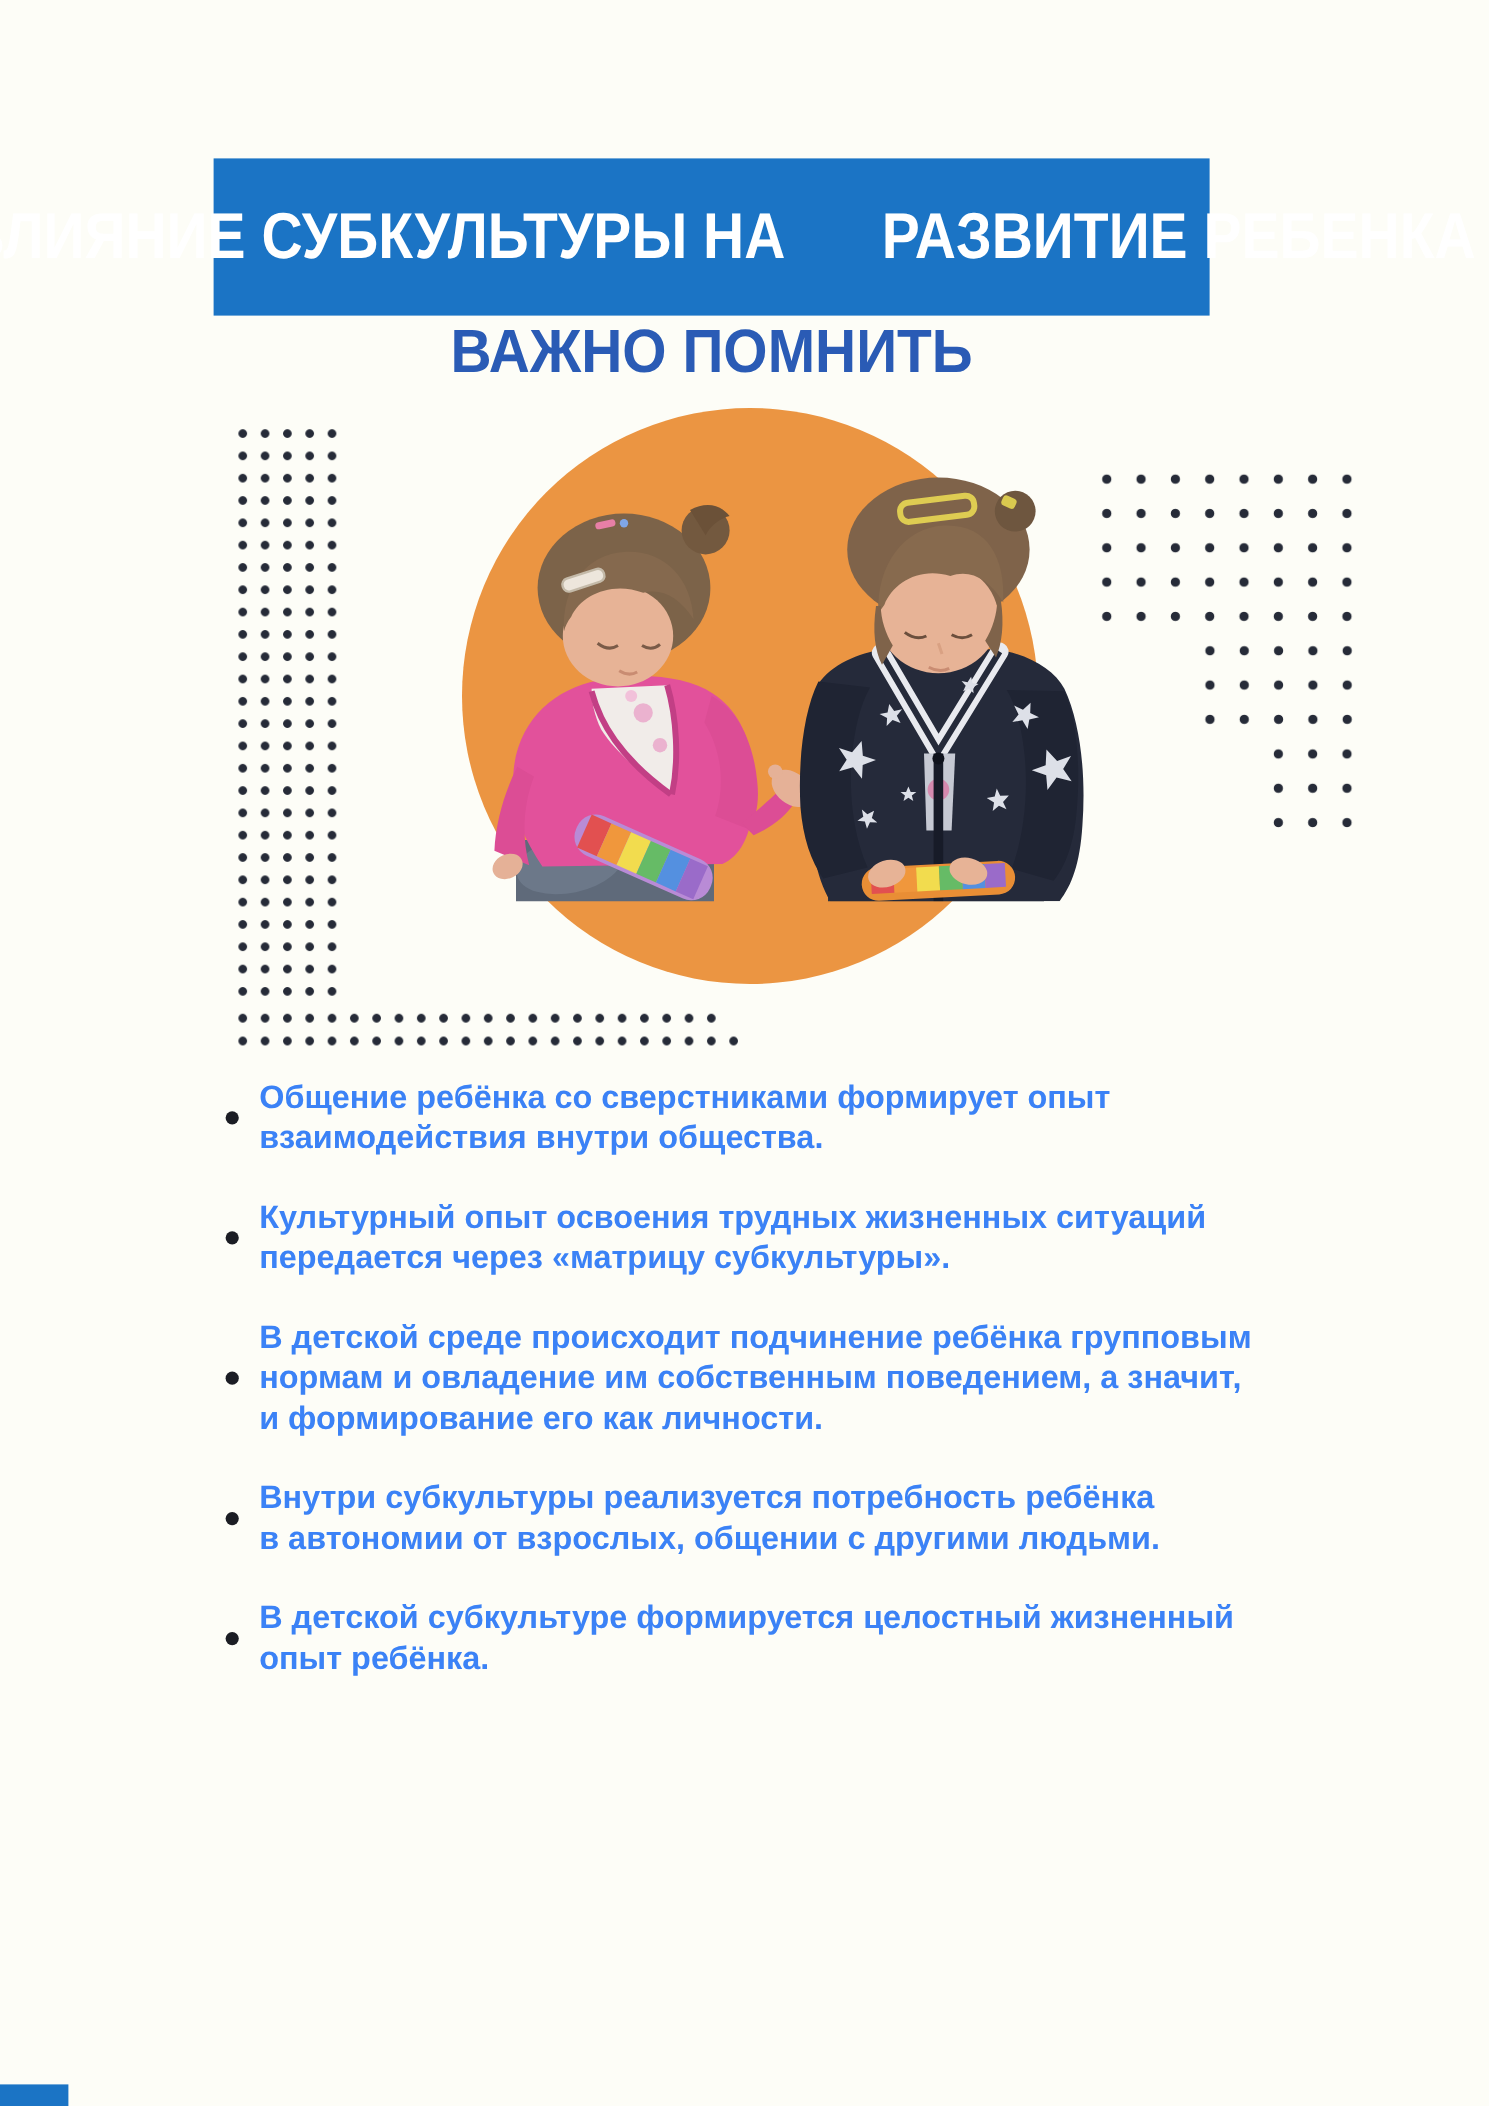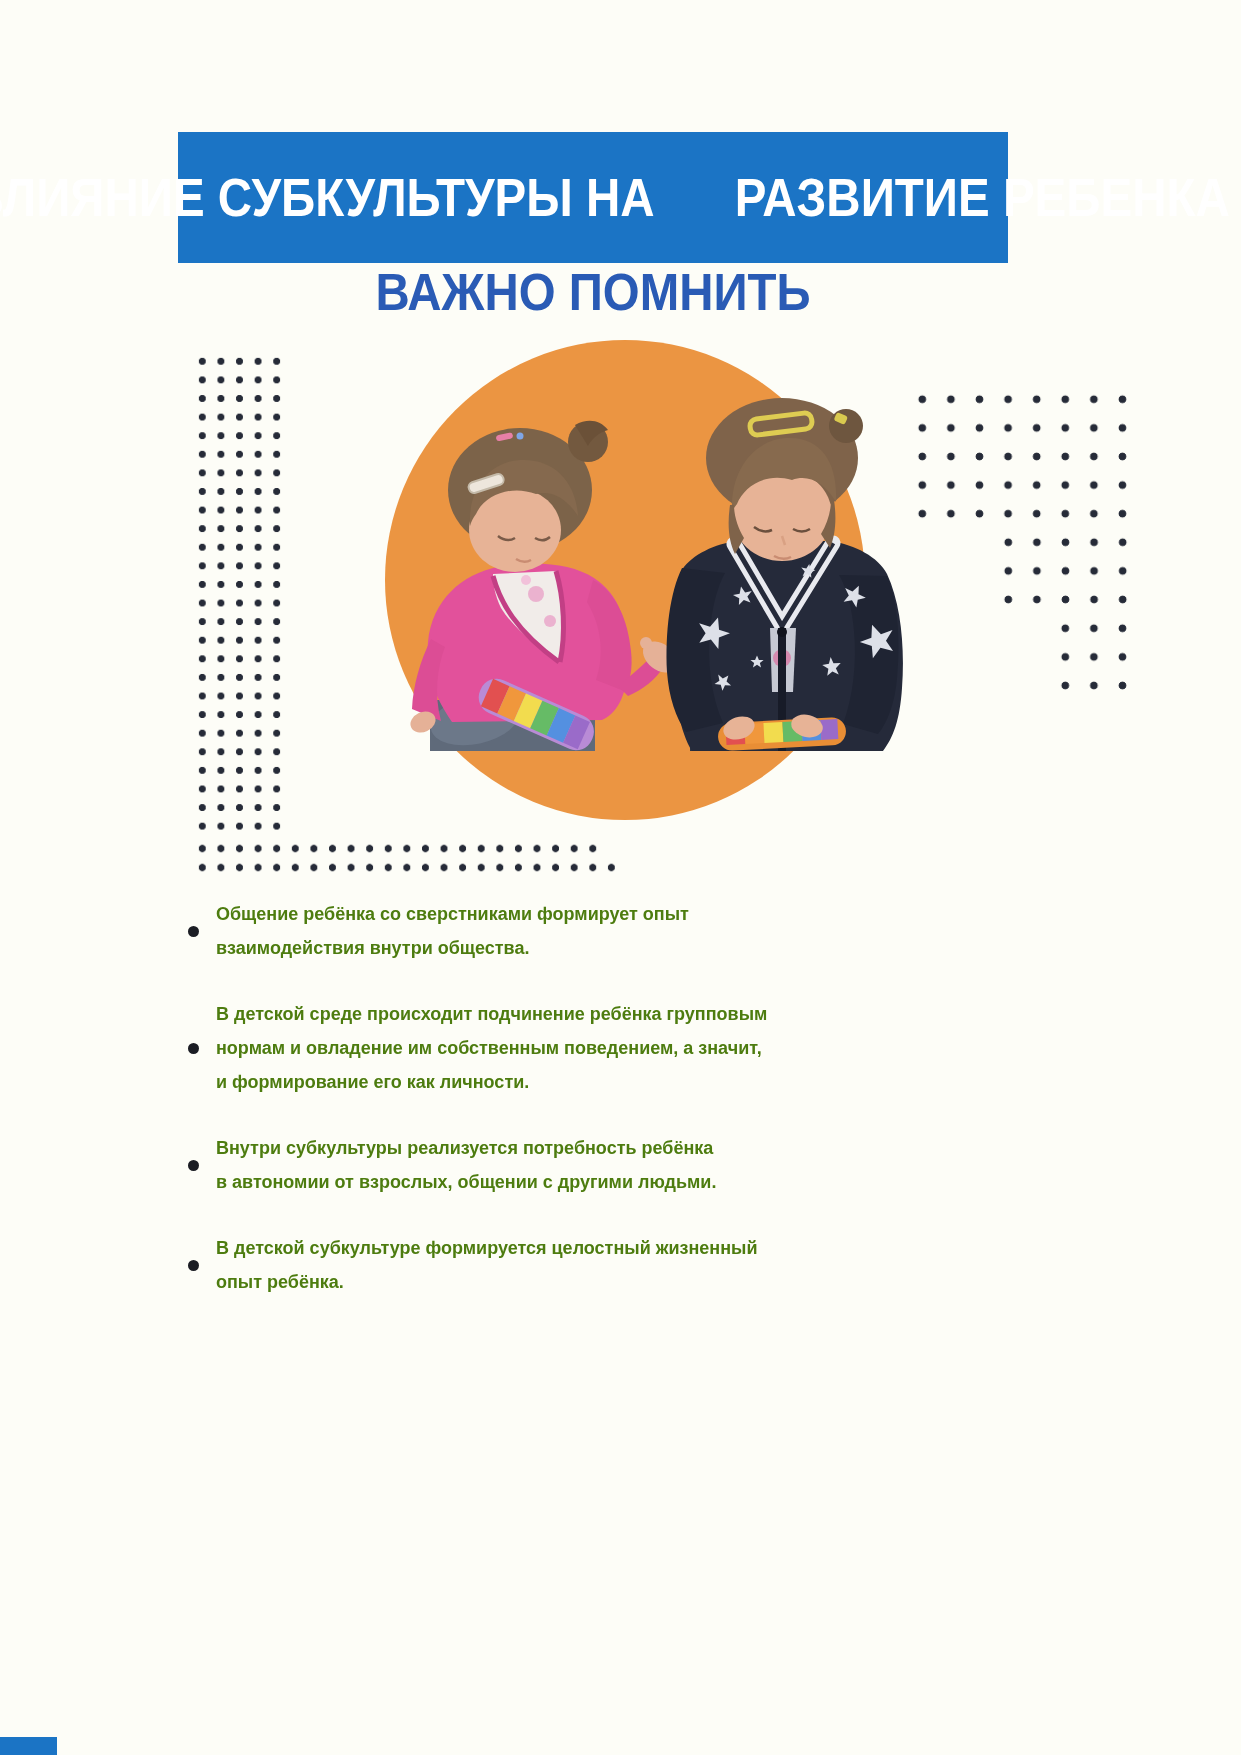--- a/index.html
+++ b/index.html
@@ -46,21 +46,21 @@
     list-style:none;margin:0;padding:0;
   }
   .bullets li{
     display:flex;align-items:center;margin-bottom:32px;
   }
   .bullet-dot{
     flex:0 0 auto;width:11px;height:11px;border-radius:50%;
     background:#1B1D24;margin-right:17px;
   }
   .bullet-text{
-    color:#4d7c0f;font-weight:bold;font-size:18px;line-height:34px;
+    color:#3b82f6;font-weight:bold;font-size:27px;line-height:34px;
     white-space:pre-line;
   }
   
   .corner-accent{
     position:absolute;left:0;top:1737px;width:57px;height:18px;
     background:#1B74C5;
   }
 </style>
 </head>
 <body>
@@ -178,20 +178,25 @@
   </svg>
 
   <ul class="bullets">
     <li>
       <span class="bullet-dot"></span>
       <div class="bullet-text">Общение ребёнка со сверстниками формирует опыт
 взаимодействия внутри общества.</div>
     </li>
     <li>
       <span class="bullet-dot"></span>
+      <div class="bullet-text">Культурный опыт освоения трудных жизненных ситуаций
+передается через «матрицу субкультуры».</div>
+    </li>
+    <li>
+      <span class="bullet-dot"></span>
       <div class="bullet-text">В детской среде происходит подчинение ребёнка групповым
 нормам и овладение им собственным поведением, а значит,
 и формирование его как личности.</div>
     </li>
     <li>
       <span class="bullet-dot"></span>
       <div class="bullet-text">Внутри субкультуры реализуется потребность ребёнка
 в автономии от взрослых, общении с другими людьми.</div>
     </li>
     <li>

